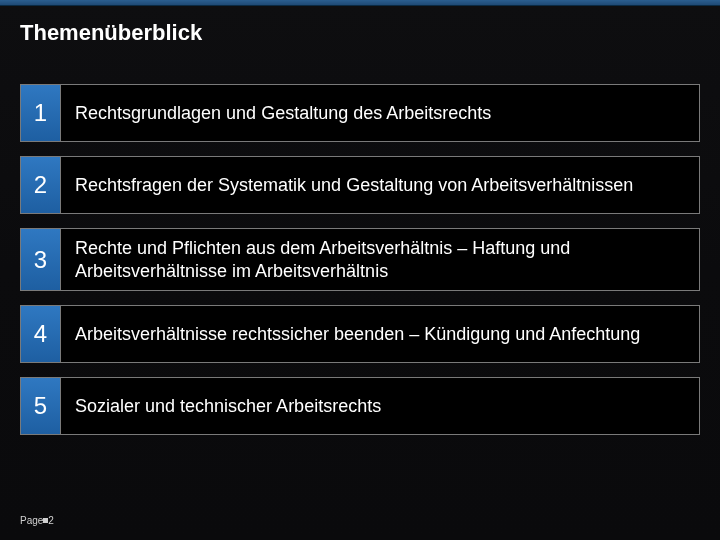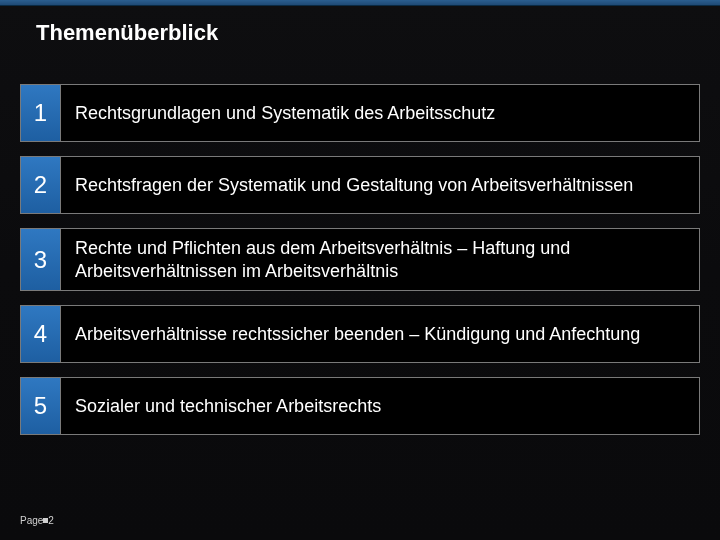--- a/index.html
+++ b/index.html
@@ -8,21 +8,21 @@
     font-family: Arial, Helvetica, sans-serif;
     background: linear-gradient(to bottom, #0e0e10 0%, #0b0b0d 50%, #0a0a0c 100%);
     color: #fff;
   }
   .top-bar {
     height: 6px;
     background: linear-gradient(to bottom, #2b5e8f 0%, #1f4a75 100%);
     border-bottom: 1px solid #0a2a44;
   }
   .title-area {
-    padding: 14px 20px 20px 36px;
+    padding: 14px 20px 20px 20px;
   }
   .title {
     font-size: 22px;
     font-weight: bold;
     color: #ffffff;
   }
   .content {
     padding: 18px 20px 0 20px;
   }
   .row {
@@ -78,31 +78,31 @@
 <div class="top-bar"></div>
 
 <div class="title-area">
   <div class="title">Themenüberblick</div>
 </div>
 
 <div class="content">
 
   <div class="row">
     <div class="num-cell">1</div>
-    <div class="text-cell">Rechtsgrundlagen und Systematik des Arbeitsschutz</div>
+    <div class="text-cell">Rechtsgrundlagen und Gestaltung des Arbeitsrechts</div>
   </div>
 
   <div class="row">
     <div class="num-cell">2</div>
     <div class="text-cell">Rechtsfragen der Systematik und Gestaltung von Arbeitsverhältnissen</div>
   </div>
 
   <div class="row">
     <div class="num-cell">3</div>
-    <div class="text-cell">Rechte und Pflichten aus dem Arbeitsverhältnis – Haftung und Arbeitsverhältnissen im Arbeitsverhältnis</div>
+    <div class="text-cell">Rechte und Pflichten aus dem Arbeitsverhältnis – Haftung und Arbeitsverhältnisse im Arbeitsverhältnis</div>
   </div>
 
   <div class="row">
     <div class="num-cell">4</div>
     <div class="text-cell">Arbeitsverhältnisse rechtssicher beenden – Kündigung und Anfechtung</div>
   </div>
 
   <div class="row">
     <div class="num-cell">5</div>
     <div class="text-cell">Sozialer und technischer Arbeitsrechts</div>

